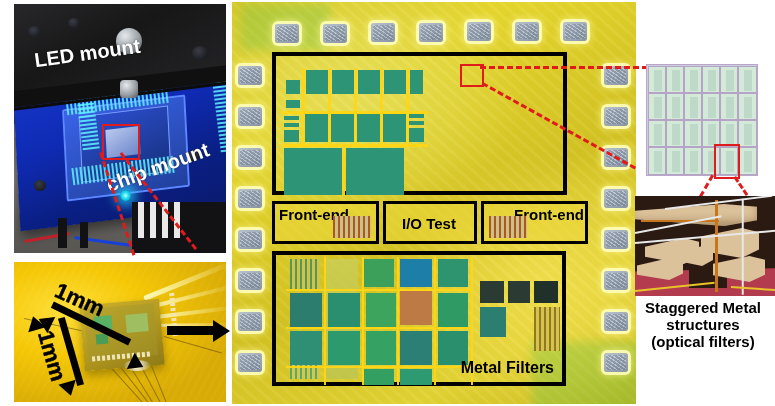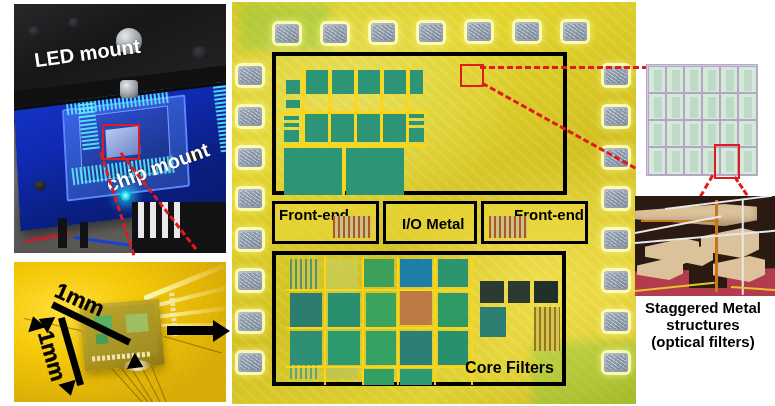--- a/index.html
+++ b/index.html
@@ -453,21 +453,21 @@
 
     <div class="redbox" style="left:228px;top:62px;width:20px;height:19px;"></div>
 
     <div class="sub" style="left:40px;top:199px;width:107px;height:43px;">
       <div class="lbl" style="left:4px;top:3px;font-size:15px;">Front-end</div>
       <div style="position:absolute;right:5px;bottom:3px;width:38px;height:22px;
                   background:repeating-linear-gradient(90deg,#b0561f 0 2px,#c9c08a 2px 5px),
                              repeating-linear-gradient(0deg,rgba(0,0,0,.3) 0 1px,rgba(0,0,0,0) 1px 4px);"></div>
     </div>
     <div class="sub" style="left:151px;top:199px;width:94px;height:43px;">
-      <div class="lbl" style="left:16px;top:12px;font-size:15px;">I/O Metal</div>
+      <div class="lbl" style="left:16px;top:12px;font-size:15px;">I/O Test</div>
     </div>
     <div class="sub" style="left:249px;top:199px;width:107px;height:43px;">
       <div class="lbl" style="left:30px;top:3px;font-size:15px;">Front-end</div>
       <div style="position:absolute;left:5px;bottom:3px;width:38px;height:22px;
                   background:repeating-linear-gradient(90deg,#b0561f 0 2px,#c9c08a 2px 5px),
                              repeating-linear-gradient(0deg,rgba(0,0,0,.3) 0 1px,rgba(0,0,0,0) 1px 4px);"></div>
     </div>
 
     <div class="blkbox" style="left:40px;top:249px;width:294px;height:135px;">
 
@@ -507,21 +507,21 @@
 
       <div class="pdgrid" style="left:10px;top:34px;width:186px;height:2px;"></div>
       <div class="pdgrid" style="left:10px;top:72px;width:186px;height:2px;"></div>
       <div class="pdgrid" style="left:10px;top:111px;width:186px;height:2px;"></div>
       <div class="pdgrid" style="left:48px;top:2px;width:2px;height:128px;"></div>
       <div class="pdgrid" style="left:86px;top:2px;width:2px;height:128px;"></div>
       <div class="pdgrid" style="left:121px;top:2px;width:2px;height:128px;"></div>
       <div class="pdgrid" style="left:158px;top:2px;width:2px;height:128px;"></div>
       <div class="pdgrid" style="left:195px;top:2px;width:2px;height:128px;"></div>
 
-      <div class="lbl" style="right:8px;bottom:6px;font-size:16px;">Core Filters</div>
+      <div class="lbl" style="right:8px;bottom:6px;font-size:16px;">Metal Filters</div>
     </div>
   </div>
 
   <div class="dash" style="left:480px;top:66px;width:168px;"></div>
   <div class="dash" style="left:483px;top:82px;width:175px;transform:rotate(29deg);"></div>
 
   <div id="arrayZoom" class="abs">
 
     <div class="az-cell" style="left:1px;top:1px;width:18px;height:27px;">
         <div class="az-in" style="position:absolute;left:5px;top:3px;width:8px;height:21px;"></div>

